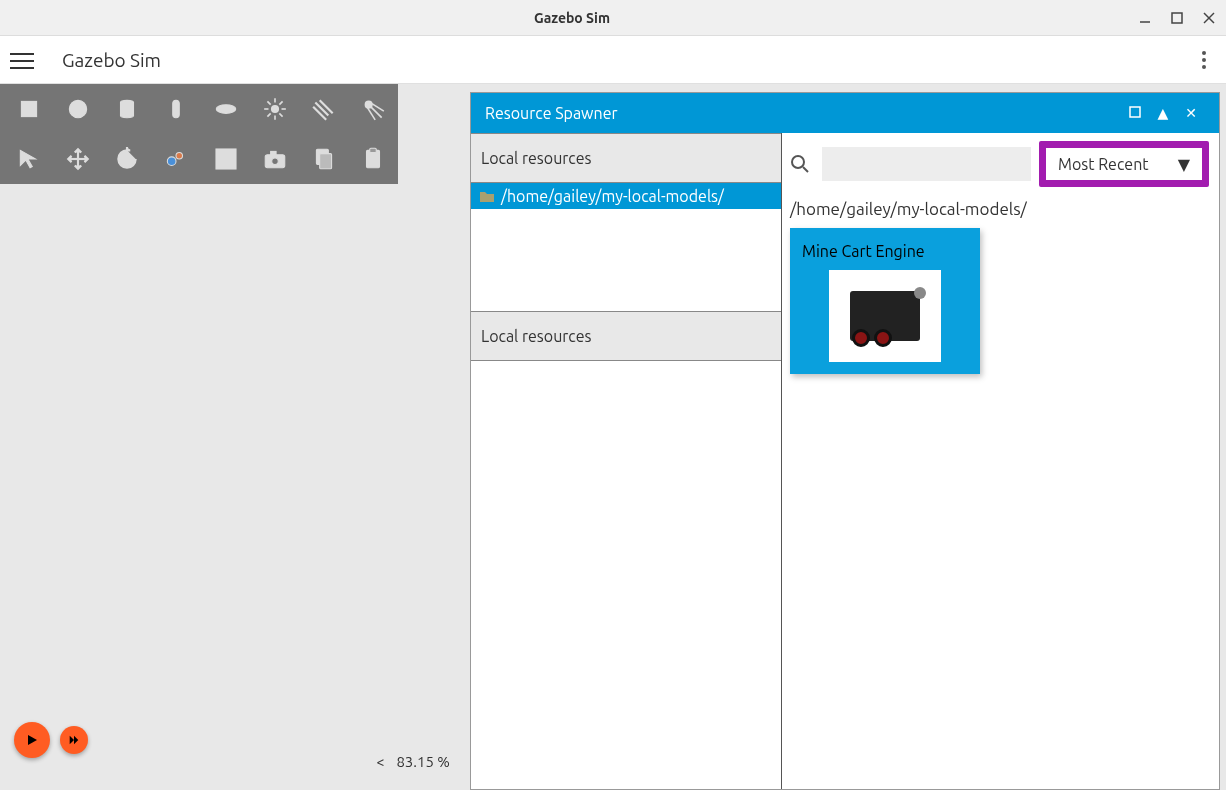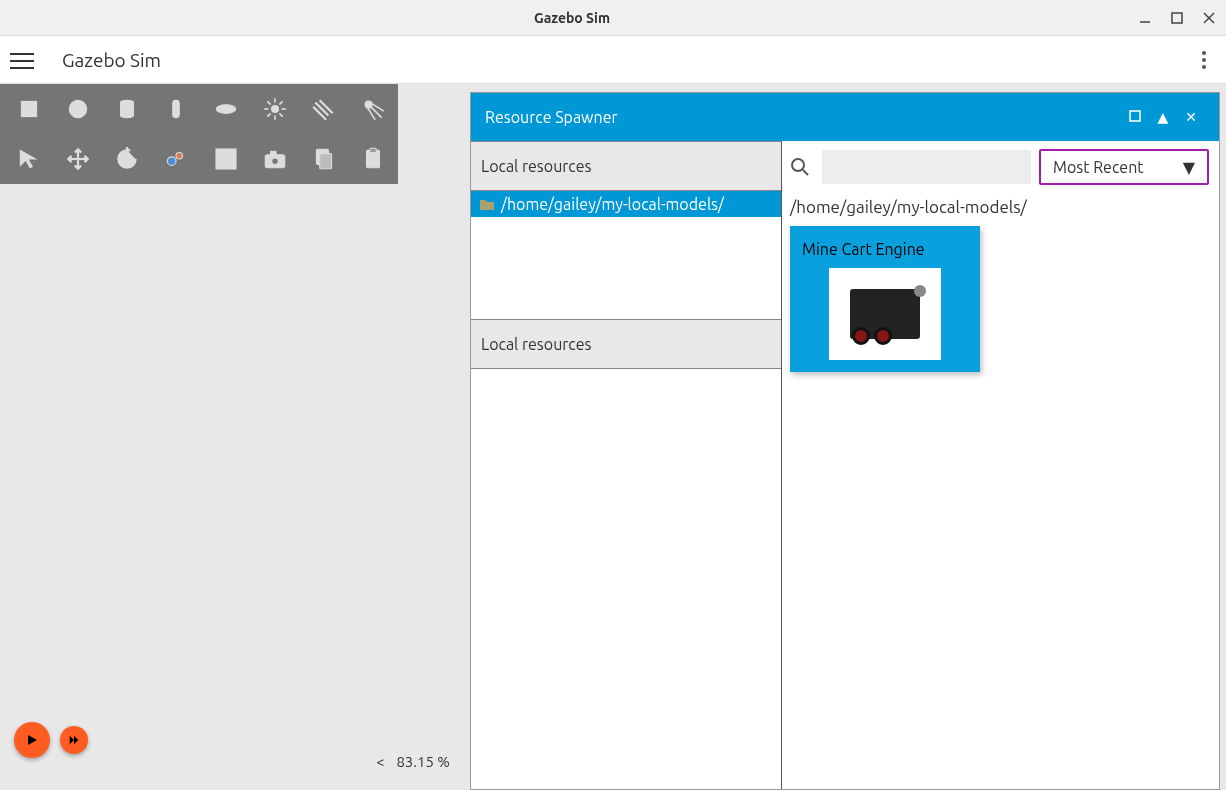--- a/index.html
+++ b/index.html
@@ -76,21 +76,21 @@
   }
   .sim-time .caret { font-size: 14px; }
 
   
   .panel {
     position: absolute; left: 470px; top: 8px; right: 6px; bottom: 0;
     background: #fff; border: 1px solid #999;
     display: flex; flex-direction: column;
   }
   .panel-titlebar {
-    height: 48px; background: #0097d6; color: #fff; display: flex; align-items: center;
+    height: 40px; background: #0097d6; color: #fff; display: flex; align-items: center;
     padding: 0 14px; font-size: 16px;
   }
   .panel-titlebar .spacer { flex: 1; }
   .panel-titlebtn { width: 28px; text-align: center; cursor: pointer; font-size: 14px; }
 
   .panel-body { flex: 1; display: flex; }
 
   .left-col {
     width: 318px; border-right: 1px solid #555; display: flex; flex-direction: column;
   }
@@ -109,21 +109,21 @@
 
   .right-col { flex: 1; padding: 0; display: flex; flex-direction: column; }
   .search-row {
     display: flex; align-items: center; gap: 8px; padding: 8px 10px 8px 4px;
   }
   .search-icon { width: 28px; height: 28px; display: flex; align-items: center; justify-content: center; }
   .search-input {
     flex: 1; height: 34px; background: #ededed; border: none; padding: 0 8px; font-size: 15px;
   }
   .sort-select {
-    width: 170px; height: 22px; border: 2px solid #a21caf; background: #fff;
+    width: 170px; height: 22px; border: 7px solid #a21caf; background: #fff;
     display: flex; align-items: center; justify-content: space-between;
     padding: 16px 12px; font-size: 16px; cursor: pointer; border-radius: 2px;
   }
   .current-path { padding: 4px 8px 10px 8px; font-size: 17px; color: #333; }
 
   .card-area { padding: 0 8px; }
   .model-card {
     width: 190px; background: #0aa0dd; padding: 14px 12px 12px 12px;
     box-shadow: 2px 3px 6px rgba(0,0,0,0.25);
   }

